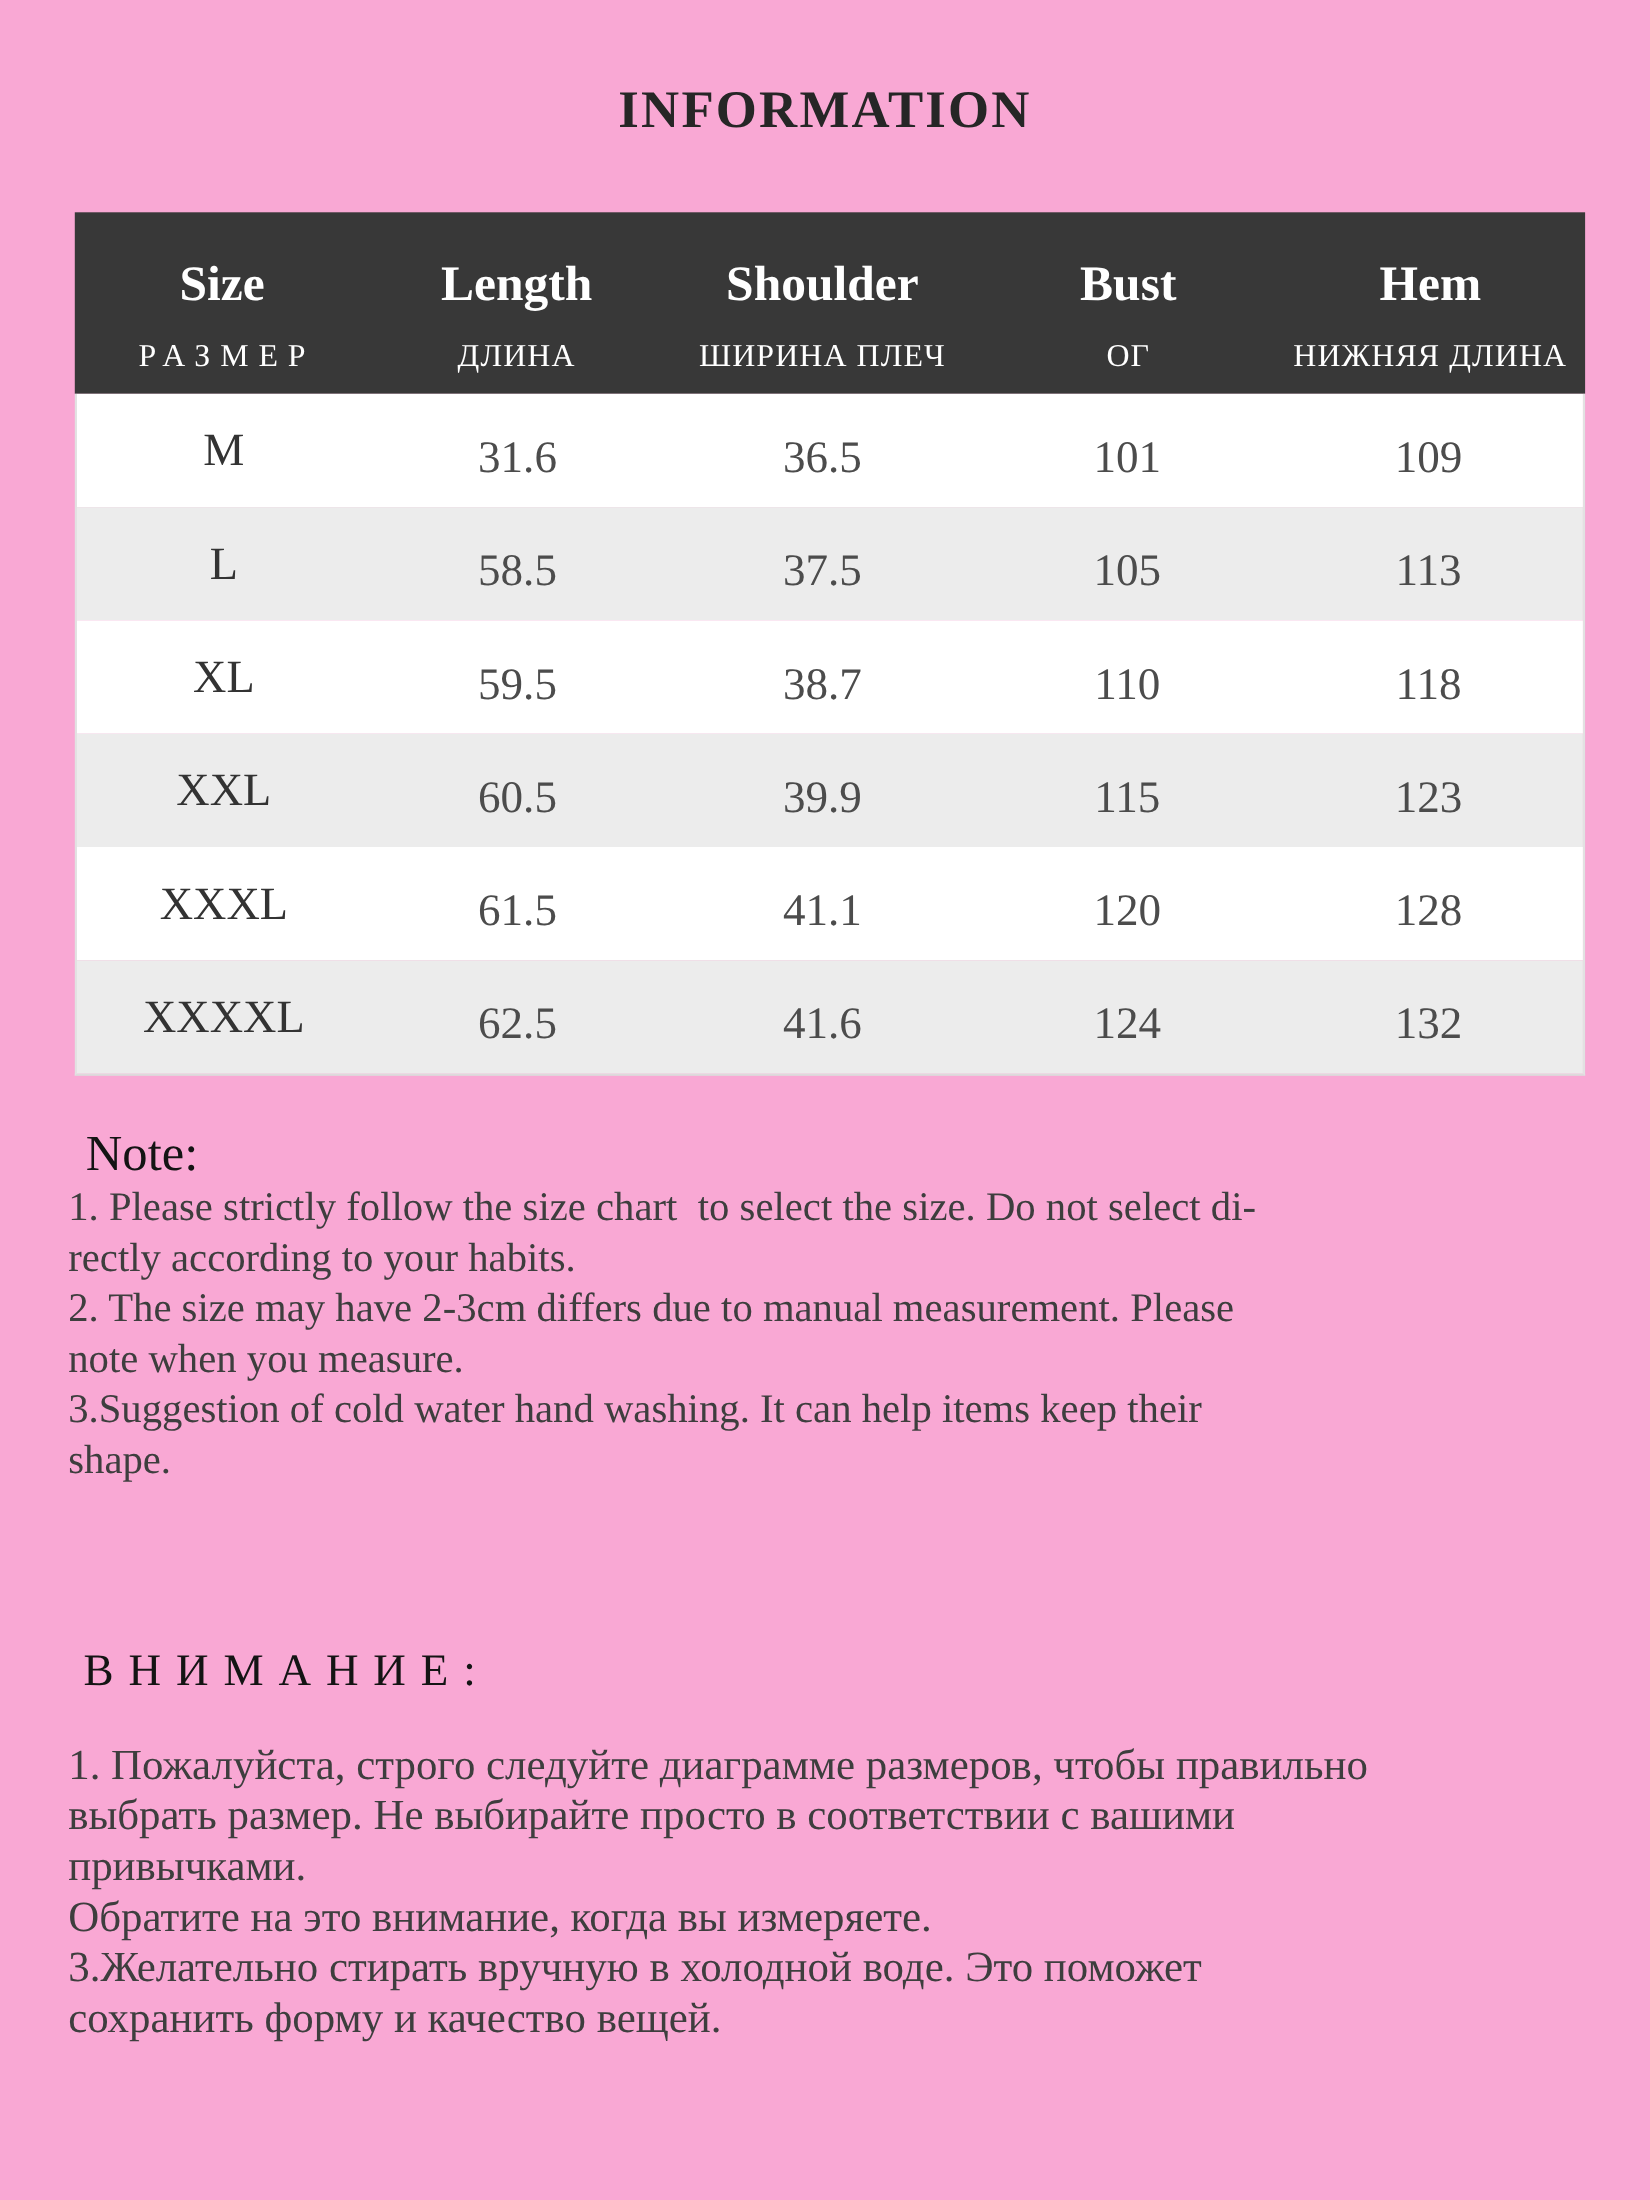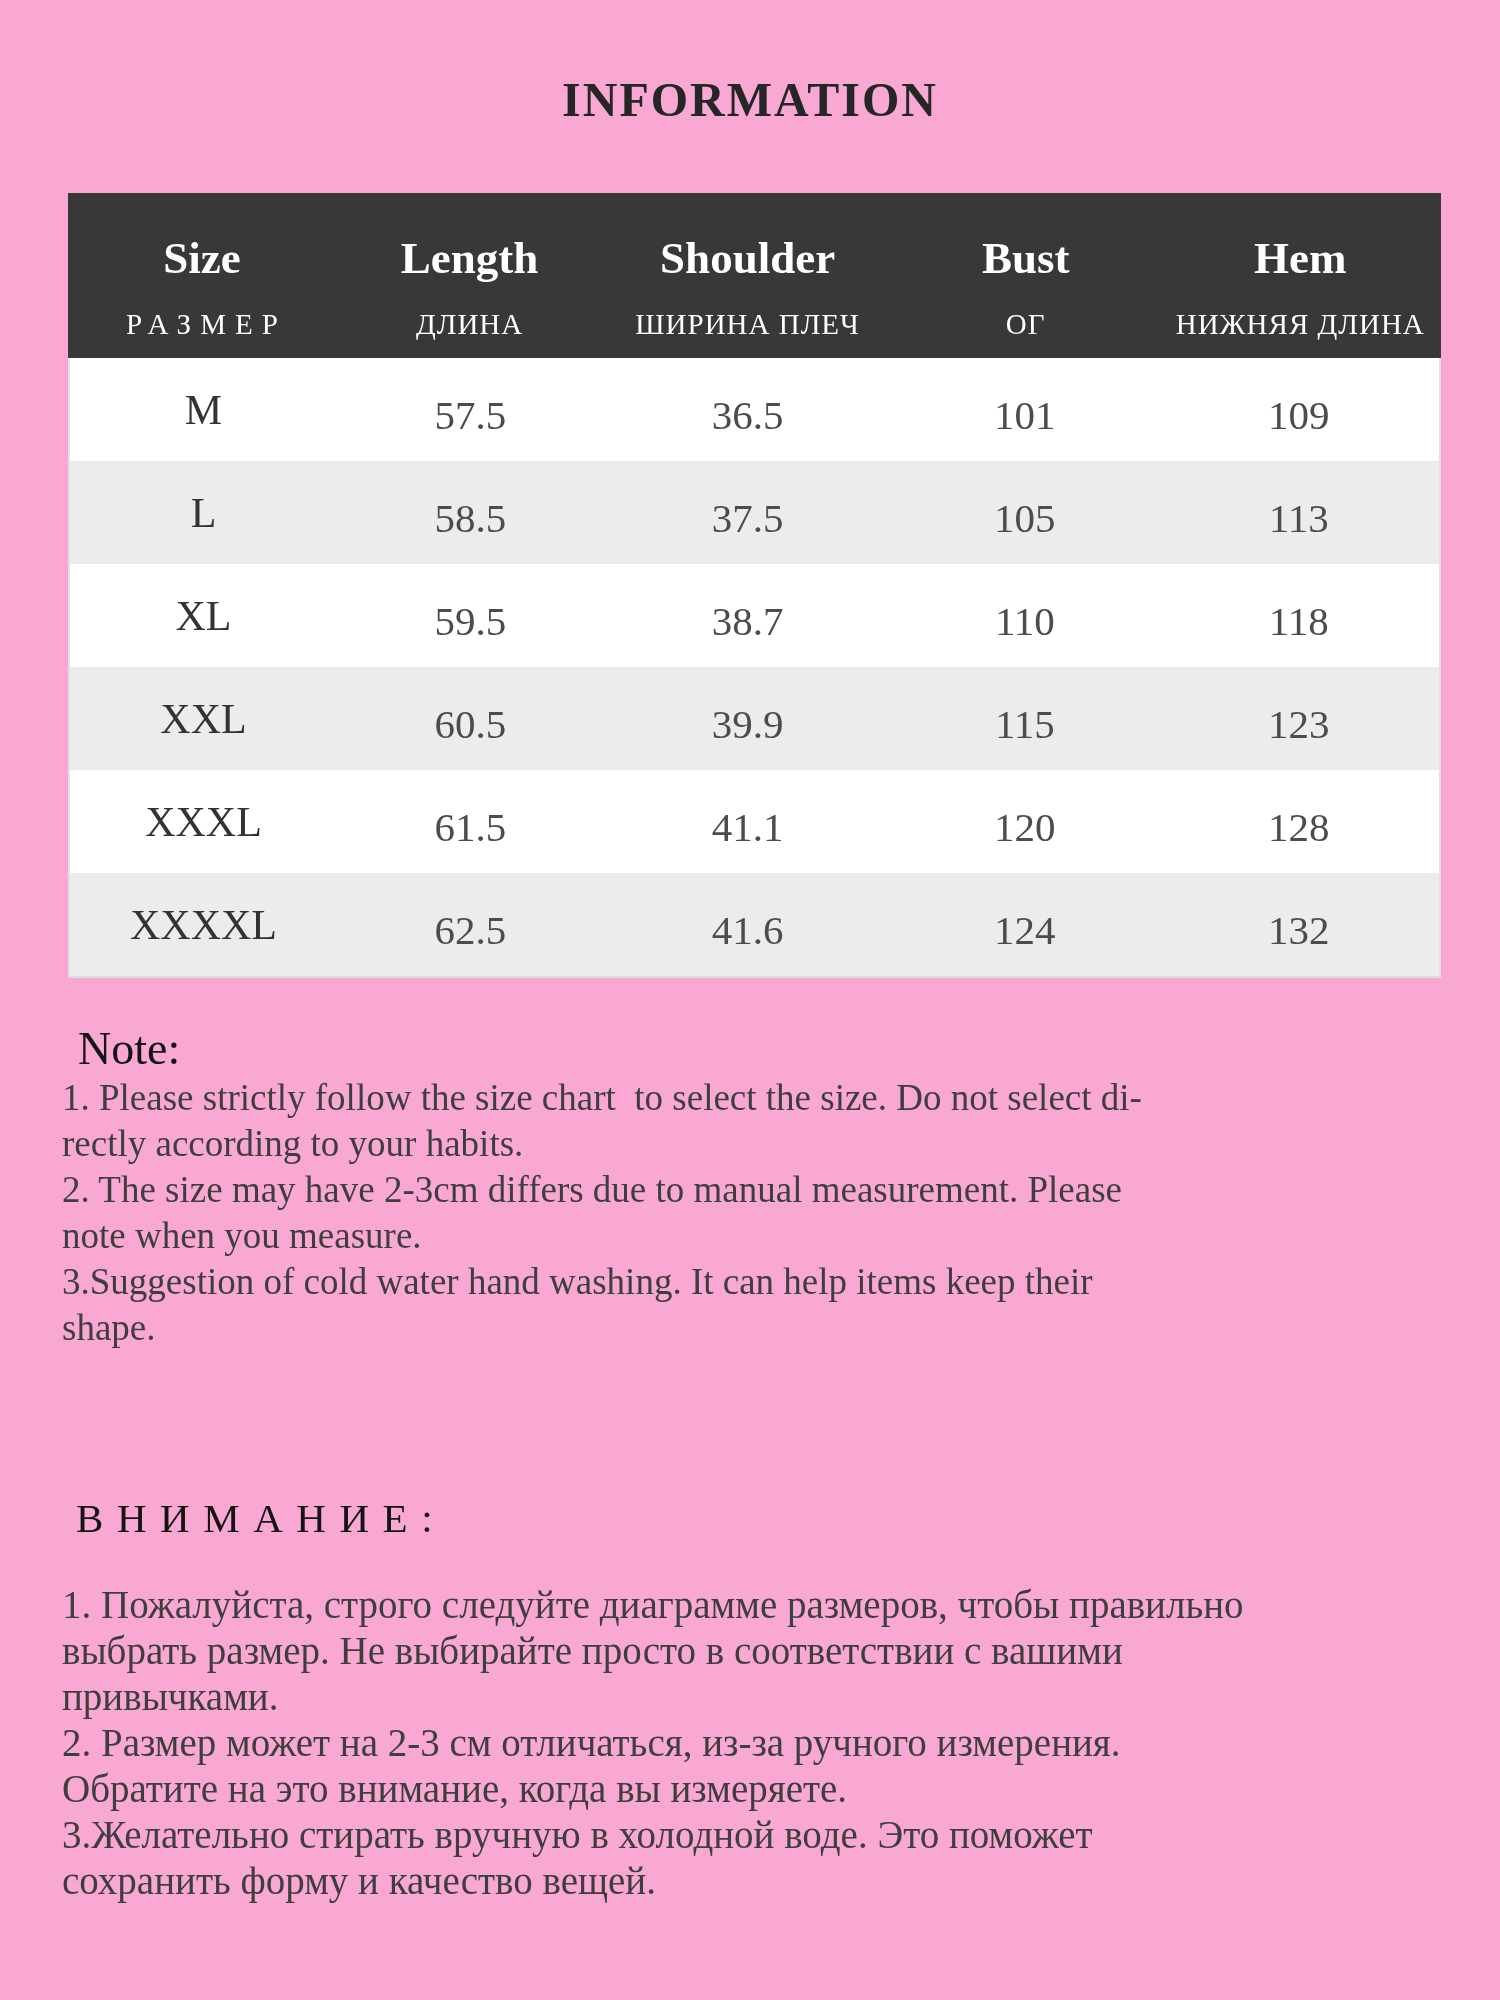--- a/index.html
+++ b/index.html
@@ -96,21 +96,21 @@
       </div>
       <div class="hcell">
         <span class="h-en">Hem</span>
         <span class="h-ru">НИЖНЯЯ ДЛИНА</span>
       </div>
     </div>
 
     <div class="tbody">
       <div class="trow">
         <div class="cell size">M</div>
-        <div class="cell val">57.5</div>
+        <div class="cell val">31.6</div>
         <div class="cell val">36.5</div>
         <div class="cell val">101</div>
         <div class="cell val">109</div>
       </div>
       <div class="trow alt">
         <div class="cell size">L</div>
         <div class="cell val">58.5</div>
         <div class="cell val">37.5</div>
         <div class="cell val">105</div>
         <div class="cell val">113</div>
@@ -154,19 +154,18 @@
     <div class="note-line">note when you measure.</div>
     <div class="note-line">3.Suggestion of cold water hand washing. It can help items keep their</div>
     <div class="note-line">shape.</div>
   </div>
 
   <div class="note-ru">
     <div class="note-heading">ВНИМАНИЕ:</div>
     <div class="note-line">1. Пожалуйста, строго следуйте диаграмме размеров, чтобы правильно</div>
     <div class="note-line">выбрать размер. Не выбирайте просто в соответствии с вашими</div>
     <div class="note-line">привычками.</div>
-    <div class="note-line">2. Размер может на 2-3 см отличаться, из-за ручного измерения.</div>
     <div class="note-line">Обратите на это внимание, когда вы измеряете.</div>
     <div class="note-line">3.Желательно стирать вручную в холодной воде. Это поможет</div>
     <div class="note-line">сохранить форму и качество вещей.</div>
   </div>
 
 </div>
 
 </body></html>

